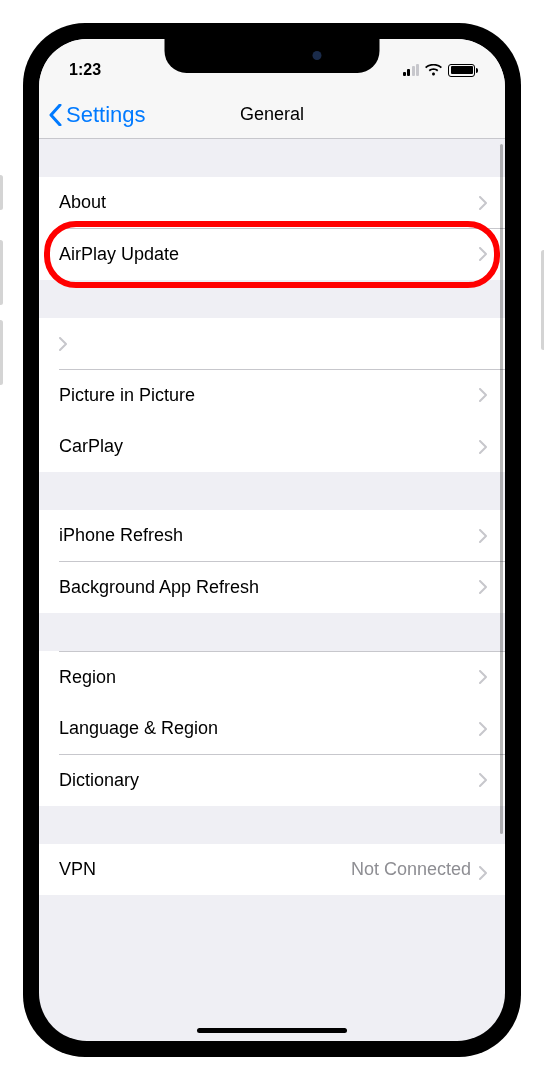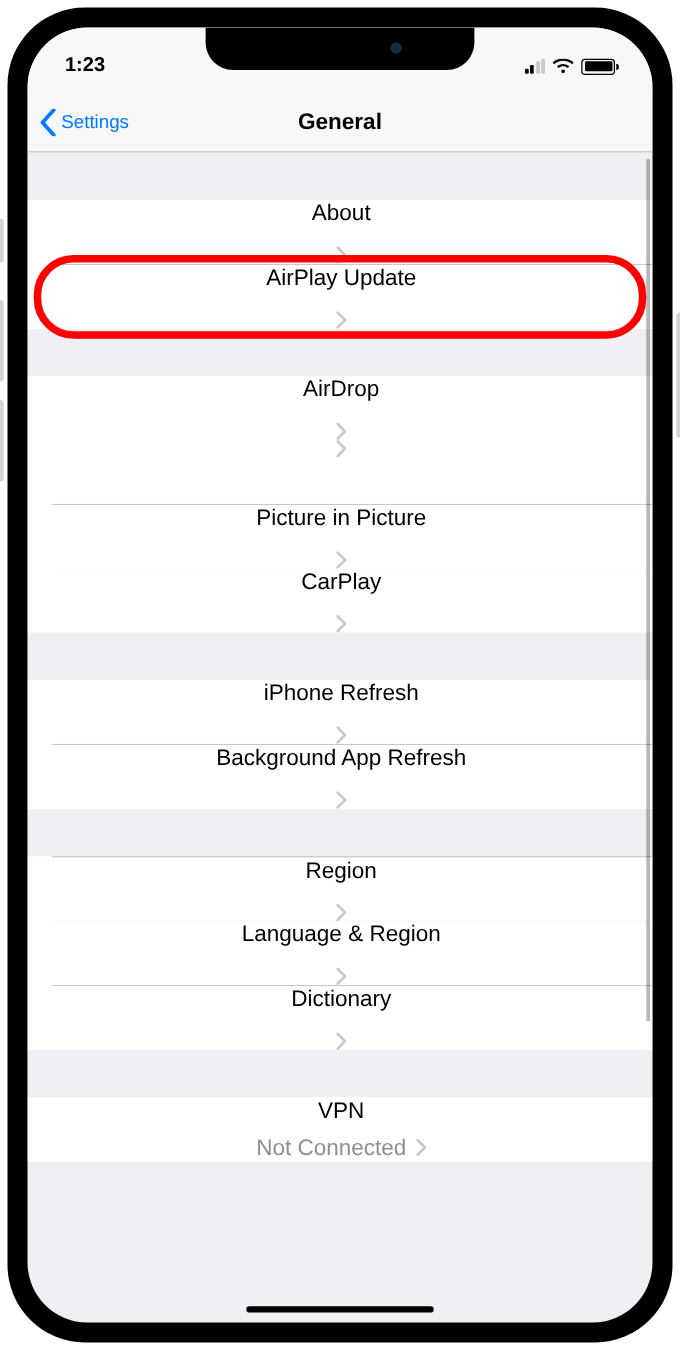--- a/index.html
+++ b/index.html
@@ -9,21 +9,21 @@
       display: flex;
       justify-content: center;
       align-items: flex-start;
       min-height: 1080px;
     }
     .phone {
       width: 544px;
       height: 1080px;
       background: #fff;
       border-radius: 70px;
-      padding: 6px;
+      padding: 23px;
       position: relative;
     }
     .phone-frame {
       width: 100%;
       height: 100%;
       background: #000;
       border-radius: 62px;
       padding: 16px;
       position: relative;
     }
@@ -126,31 +126,31 @@
       border-bottom: 0.5px solid #c7c7cc;
       display: flex;
       align-items: center;
       position: relative;
       padding: 0 10px;
     }
     .back-button {
       display: flex;
       align-items: center;
       color: #007aff;
-      font-size: 15px;
+      font-size: 22px;
       cursor: pointer;
       gap: 4px;
     }
     .back-button svg { display: block; }
     .nav-title {
       position: absolute;
       left: 50%;
       transform: translateX(-50%);
       font-size: 18px;
-      font-weight: 700;
+      font-weight: 400;
       color: #000;
     }
     .content {
       flex: 1;
       overflow-y: auto;
       position: relative;
     }
     .scroll-indicator {
       position: absolute;
       right: 2px;
@@ -174,34 +174,33 @@
     }
     .row {
       display: flex;
       align-items: center;
       justify-content: space-between;
       height: 51px;
       padding: 0 18px 0 20px;
       background: #fff;
       position: relative;
       cursor: pointer;
-      flex-direction: column;
     }
     .row-label {
       font-size: 18px;
       color: #000;
     }
     .row-value {
       font-size: 18px;
       color: #8e8e93;
       margin-right: 8px;
     }
     .row-right {
       display: flex;
-      align-items: center;
+      align-items: flex-end;
     }
     .chevron {
       color: #c7c7cc;
     }
     .chevron svg { display: block; }
     .separator {
       height: 0.5px;
       background: #c7c7cc;
       margin-left: 20px;
     }
@@ -310,30 +309,20 @@
                     </svg>
                   </span>
                 </div>
             </div>
           </div>
         </div>
 
         <div class="spacer-small"></div>
 
         <div class="group">
-          <div class="row">
-            <span class="row-label">AirDrop</span>
-            <div class="row-right">
-                <span class="chevron">
-                  <svg width="8" height="14" viewBox="0 0 8 14">
-                    <path d="M1 1l6 6-6 6" stroke="#c7c7cc" stroke-width="2" fill="none" stroke-linecap="round" stroke-linejoin="round"></path>
-                  </svg>
-                </span>
-              </div>
-          </div>
           <div class="separator"></div>
           <div class="row">
             <div class="row-right">
                 <span class="chevron">
                   <svg width="8" height="14" viewBox="0 0 8 14">
                     <path d="M1 1l6 6-6 6" stroke="#c7c7cc" stroke-width="2" fill="none" stroke-linecap="round" stroke-linejoin="round"></path>
                   </svg>
                 </span>
               </div>
           </div>

